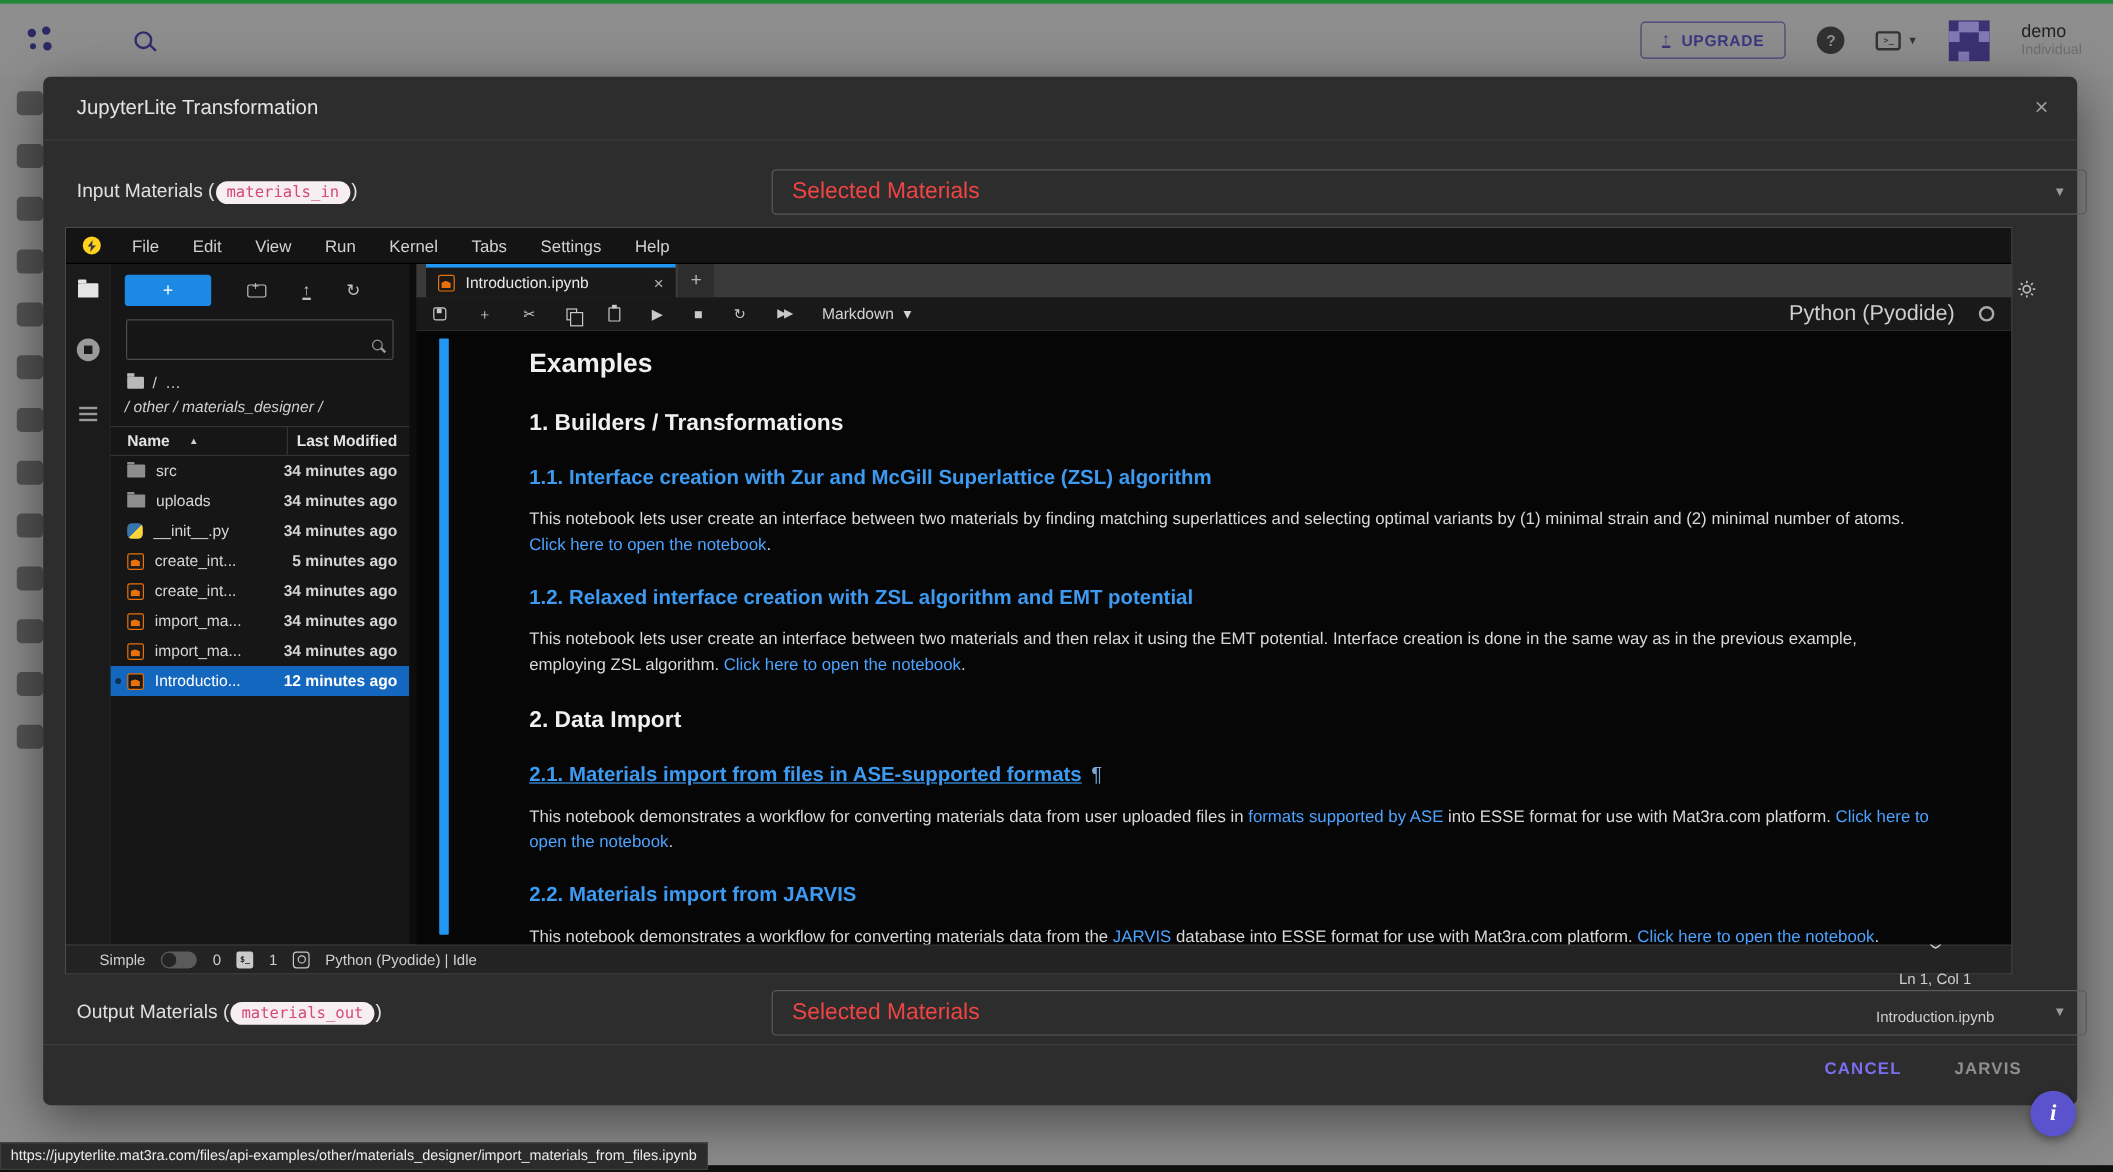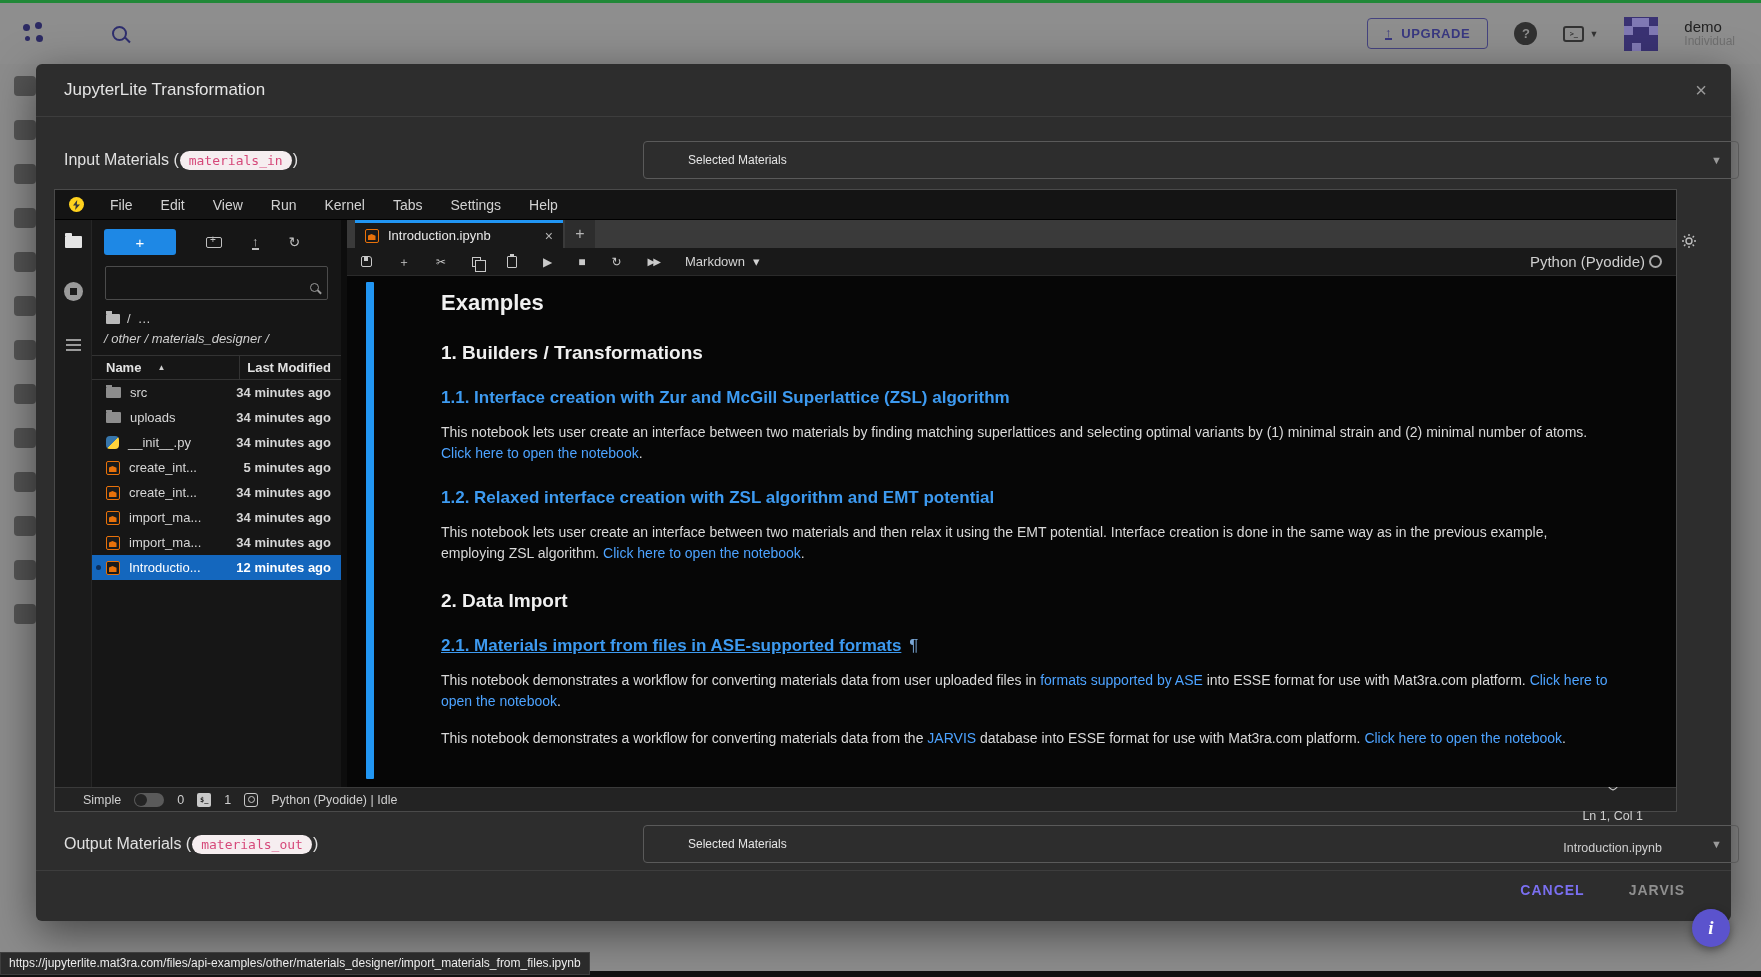--- a/index.html
+++ b/index.html
@@ -45,21 +45,21 @@
   .dlg-title { color:#e4e4e4; font-size:17px; }
   .dlg-close { margin-left:auto; color:#9a9a9a; font-size:20px; cursor:pointer; }
   .dlg-divider { height:1px; background:#3d3d3d; }
   .io-row { position:absolute; left:0; width:100%; height:40px; display:flex; align-items:center; }
   .io-row.input { top:76px; } .io-row.output { top:760px; }
   .io-label { margin-left:28px; color:#e0e0e0; font-size:16px; display:flex; align-items:center; }
   .code-chip { font-family:"DejaVu Sans Mono",monospace; font-size:13px; color:#d6497a; background:#f6eef0;
     border-radius:11px; padding:2px 9px; margin:0 1px; }
   .select-box { position:absolute; left:607px; width:1096px; height:38px; border:1px solid #5a5a5a;
     border-radius:4px; display:flex; align-items:center; padding:0 16px; cursor:pointer; }
-  .select-label { color:#e5e5e5; font-size:12px;margin-left:28px; }
+  .select-label { color:#ef4444; font-size:19px; }
   .select-caret { margin-left:auto; color:#9a9a9a; font-size:11px; }
   .dlg-footer-divider { position:absolute; left:0; top:806px; width:100%; height:1px; background:#3d3d3d; }
   .dlg-footer { position:absolute; right:46px; top:818px; display:flex; gap:44px; }
   .btn-text { background:none; border:none; font-size:14px; font-weight:bold; letter-spacing:1px; cursor:pointer;
     font-family:"Liberation Sans",sans-serif; }
   .btn-cancel { color:#7a6ff0; }
   .btn-submit { color:#8f8f8f; }
 
   
   .jupyter { position:absolute; left:18px; top:125px; width:1623px; height:623px; background:#161616;
@@ -127,21 +127,21 @@
     padding:0 14px; gap:26px; color:#c9c9c9; }
   .t-icon { font-size:12px; line-height:1; cursor:pointer; color:#c9c9c9; }
   .i-save { width:11px; height:11px; border:1.5px solid #c9c9c9; border-radius:2px 3px 2px 2px; position:relative; }
   .i-save::after { content:""; position:absolute; left:2px; top:0; width:4px; height:4px; background:#c9c9c9; }
   .i-copy { width:9px; height:10px; border:1.5px solid #c9c9c9; position:relative; }
   .i-copy::after { content:""; position:absolute; left:2px; top:2px; width:9px; height:10px; border:1.5px solid #c9c9c9; background:#191919; }
   .i-paste { width:10px; height:12px; border:1.5px solid #c9c9c9; border-radius:1px; position:relative; }
   .i-paste::after { content:""; position:absolute; left:2px; top:-3px; width:4px; height:3px; background:#c9c9c9; }
   .i-runall { letter-spacing:-2px; font-size:10px; }
   .celltype { display:flex; align-items:center; gap:8px; font-size:13px; color:#d2d2d2; cursor:pointer; }
-  .nb-kernel { margin-left:auto; display:flex; align-items:center; gap:4px; color:#cfcfcf; font-size:15px; }
+  .nb-kernel { margin-left:auto; display:flex; align-items:center; gap:20px; color:#cfcfcf; font-size:18px; }
   .kernel-circle { width:13px; height:13px; border:2px solid #a9a9a9; border-radius:50%; }
   .nb-content { flex:1; background:#060606; position:relative; overflow:hidden; }
   .cell-bar { position:absolute; left:19px; top:6px; bottom:8px; width:8px; background:#2196f3; border-radius:1px; }
   .article { position:absolute; left:94px; top:4px; width:1170px; color:#d9d9d9; }
   .article h2 { color:#f0f0f0; font-size:22px; margin:10px 0 20px; }
   .article h3 { color:#f0f0f0; font-size:19px; margin:26px 0 18px; }
   .article h4 { font-size:17px; margin:24px 0 14px; color:#3d9af0; font-weight:bold; cursor:pointer; }
   .article h4.hovered .h-link { text-decoration:underline; }
   .article p { font-size:14px; line-height:21px; margin:0 0 16px; }
   .ilink { color:#4da3ff; cursor:pointer; }
@@ -362,20 +362,21 @@
           <div class="article">
             <h2>Examples</h2>
             <h3>1. Builders / Transformations</h3>
             <h4><span class="h-link">1.1. Interface creation with Zur and McGill Superlattice (ZSL) algorithm</span></h4>
             <p><span>This notebook lets user create an interface between two materials by finding matching superlattices and selecting optimal variants by (1) minimal strain and (2) minimal number of atoms. </span><span class="ilink">Click here to open the notebook</span><span>.</span></p>
             <h4><span class="h-link">1.2. Relaxed interface creation with ZSL algorithm and EMT potential</span></h4>
             <p><span>This notebook lets user create an interface between two materials and then relax it using the EMT potential. Interface creation is done in the same way as in the previous example, employing ZSL algorithm. </span><span class="ilink">Click here to open the notebook</span><span>.</span></p>
             <h3>2. Data Import</h3>
             <h4 class="hovered"><span class="h-link" style="text-decoration:underline">2.1. Materials import from files in ASE-supported formats</span><span class="anchor-mark">¶</span></h4>
             <p><span>This notebook demonstrates a workflow for converting materials data from user uploaded files in </span><span class="ilink">formats supported by ASE</span><span> into ESSE format for use with Mat3ra.com platform. </span><span class="ilink">Click here to open the notebook</span><span>.</span></p>
+            <h4><span class="h-link">2.2. Materials import from JARVIS</span></h4>
             <p><span>This notebook demonstrates a workflow for converting materials data from the </span><span class="ilink">JARVIS</span><span> database into ESSE format for use with Mat3ra.com platform. </span><span class="ilink">Click here to open the notebook</span><span>.</span></p>
           </div>
         </div>
       </div>
     </div>
 
     <div class="statusbar">
       <div class="sb-left">
         <span>Simple</span>
         <span class="toggle"></span>

